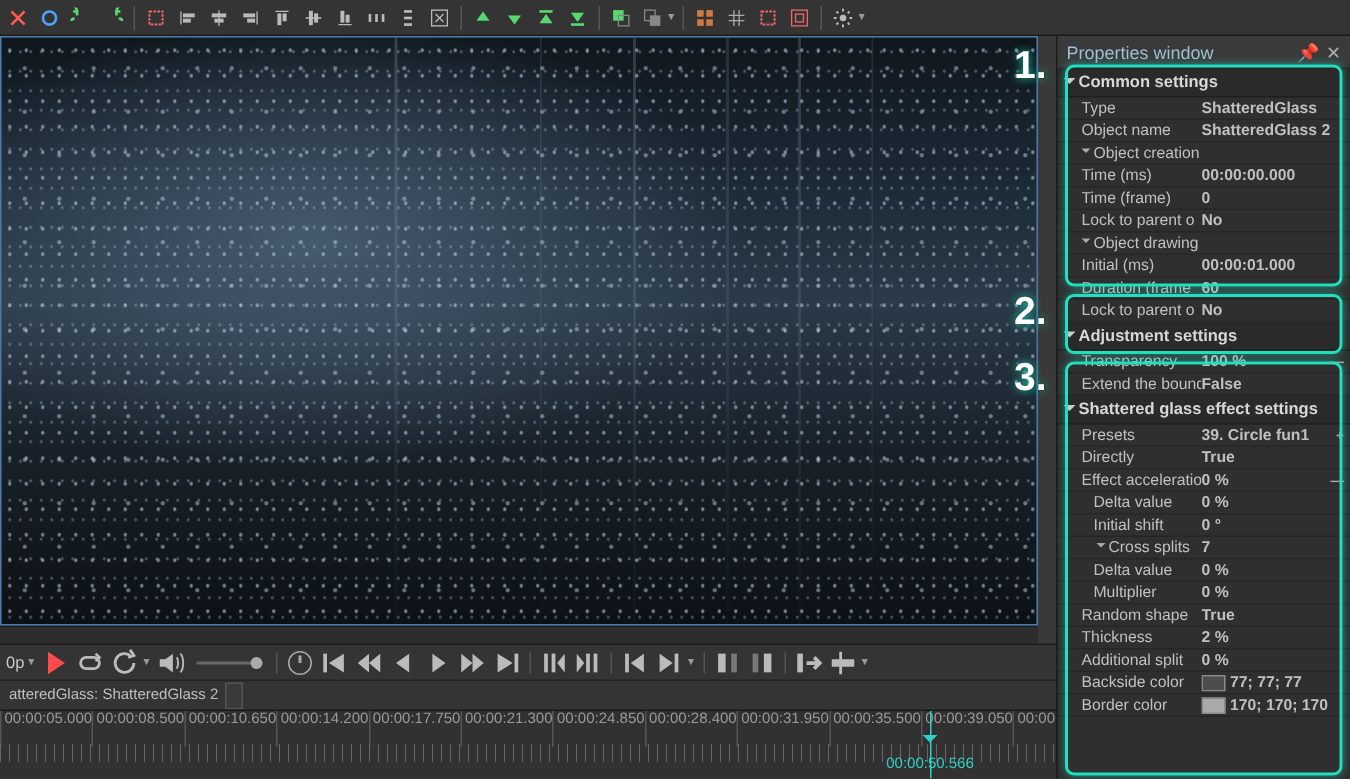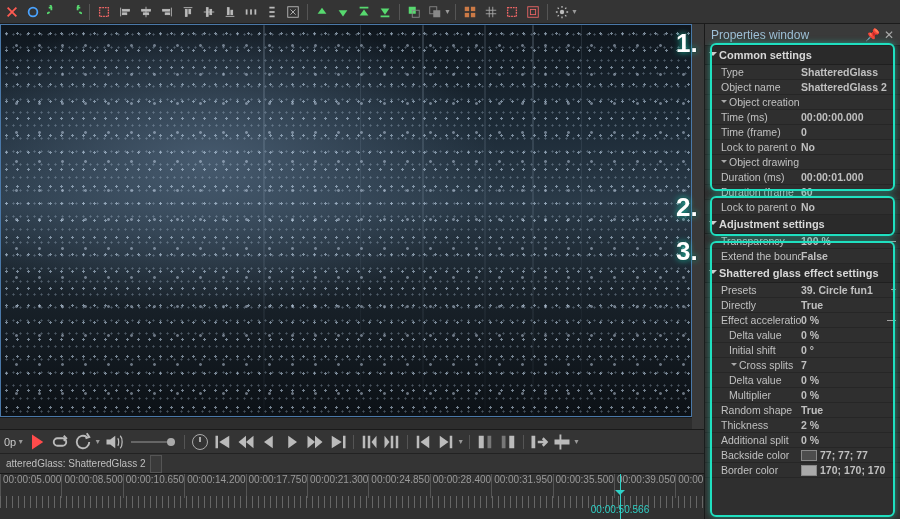--- a/index.html
+++ b/index.html
@@ -450,21 +450,21 @@
         </div>
         <div class="prop-row sub">
           <span class="k">Lock to parent o</span>
           <span class="v">No</span>
         </div>
         <div class="prop-row sub">
           <span class="k"><span class="triD"></span>Object drawing duration</span>
           <span class="v"></span>
         </div>
         <div class="prop-row sub">
-          <span class="k">Duration (ms)</span>
+          <span class="k">Initial (ms)</span>
           <span class="v">00:00:01.000</span>
         </div>
         <div class="prop-row sub">
           <span class="k">Duration (frame</span>
           <span class="v">60</span>
         </div>
         <div class="prop-row sub">
           <span class="k">Lock to parent o</span>
           <span class="v">No</span>
         </div>

